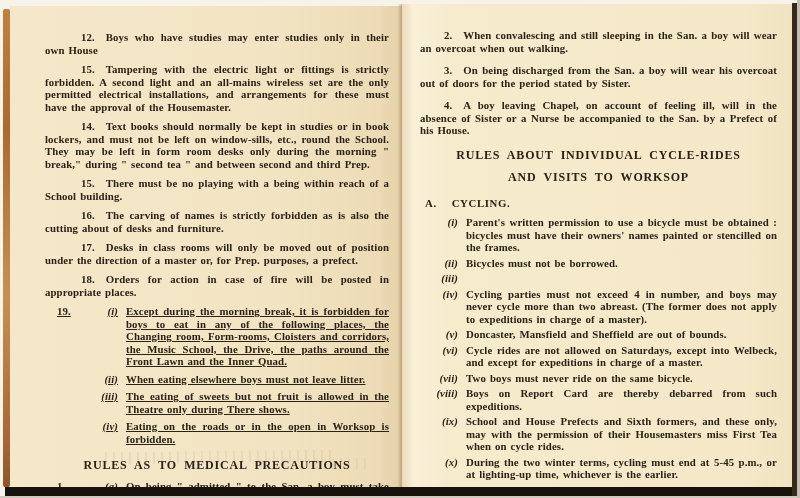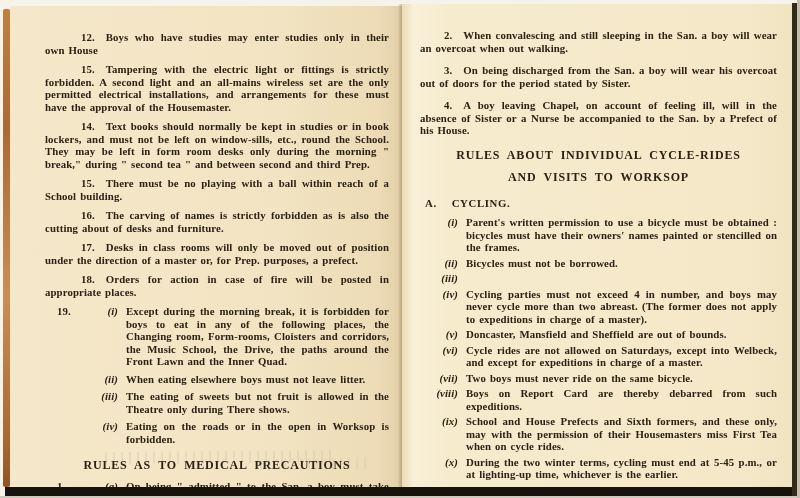--- a/index.html
+++ b/index.html
@@ -29,21 +29,21 @@
     padding:25px 13px 0 35px;
     background:linear-gradient(to right,#f5e8ca 0%,#f2e4c2 68%,#ecdbb6 94%,#e2cfa7 100%); }
   .page-right { left:402px; top:4px; width:391px; height:484px;
     padding:25px 16px 0 18px;
     background:linear-gradient(to right,#ecdcb8 0%,#f9f0d8 3%,#f6ebcd 12%,#f4e8c8 88%,#f0e3c0 100%); }
 
   
   .para { margin:0 0 7px; text-indent:36px; text-align:justify; }
   .page-right .para { text-indent:24px; margin-bottom:10px; }
   .num { margin-right:11px; }
-  .numblock { display:flex; margin:0 0 7px; }
+  .numblock { display:flex; margin:0 0 7px;text-decoration:underline; }
   .nb-num { flex:0 0 47px; padding-left:12px; box-sizing:border-box; }
   .nb-body { flex:1; }
   .srow { display:flex; margin-bottom:5px; }
   .slab { flex:0 0 34px; text-align:right; padding-right:8px; box-sizing:border-box;
     font-style:italic; white-space:nowrap; }
   .stext { flex:1; text-align:justify; }
   .page-right .slab { flex-basis:46px; }
   .page-right .srow { margin-bottom:3px; }
   .heading { font-size:12px; text-align:center; margin:9px 0 8px;
     letter-spacing:.8px; word-spacing:3.5px; }
@@ -60,21 +60,21 @@
 </head>
 <body>
 
 <div id="scene">
   <div class="cover-edge"></div>
 
   <div class="page page-left">
     <p class="para"><span class="num">12.</span><span>Boys who have studies may enter studies only in their own House</span></p>
     <p class="para"><span class="num">15.</span><span>Tampering with the electric light or fittings is strictly forbidden. A second light and an all-mains wireless set are the only permitted electrical installations, and arrangements for these must have the approval of the Housemaster.</span></p>
     <p class="para"><span class="num">14.</span><span>Text books should normally be kept in studies or in book lockers, and must not be left on window-sills, etc., round the School.  They may be left in form room desks only during the morning " break," during " second tea " and between second and third Prep.</span></p>
-    <p class="para"><span class="num">15.</span><span>There must be no playing with a ball within reach of a School building.</span></p>
+    <p class="para"><span class="num">15.</span><span>There must be no playing with a being within reach of a School building.</span></p>
     <p class="para"><span class="num">16.</span><span>The carving of names is strictly forbidden as is also the cutting about of desks and furniture.</span></p>
     <p class="para"><span class="num">17.</span><span>Desks in class rooms will only be moved out of position under the direction of a master or, for Prep. purposes, a prefect.</span></p>
     <p class="para"><span class="num">18.</span><span>Orders for action in case of fire will be posted in appropriate places.</span></p>
 
     <div class="numblock">
       <span class="nb-num">19.</span>
       <div class="nb-body">
         <div class="srow">
             <span class="slab">(i)</span>
             <div class="stext">Except during the morning break, it is forbidden for boys to eat in any of the following places, the Changing room, Form-rooms, Cloisters and corridors, the Music School, the Drive, the paths around the Front Lawn and the Inner Quad.</div>

